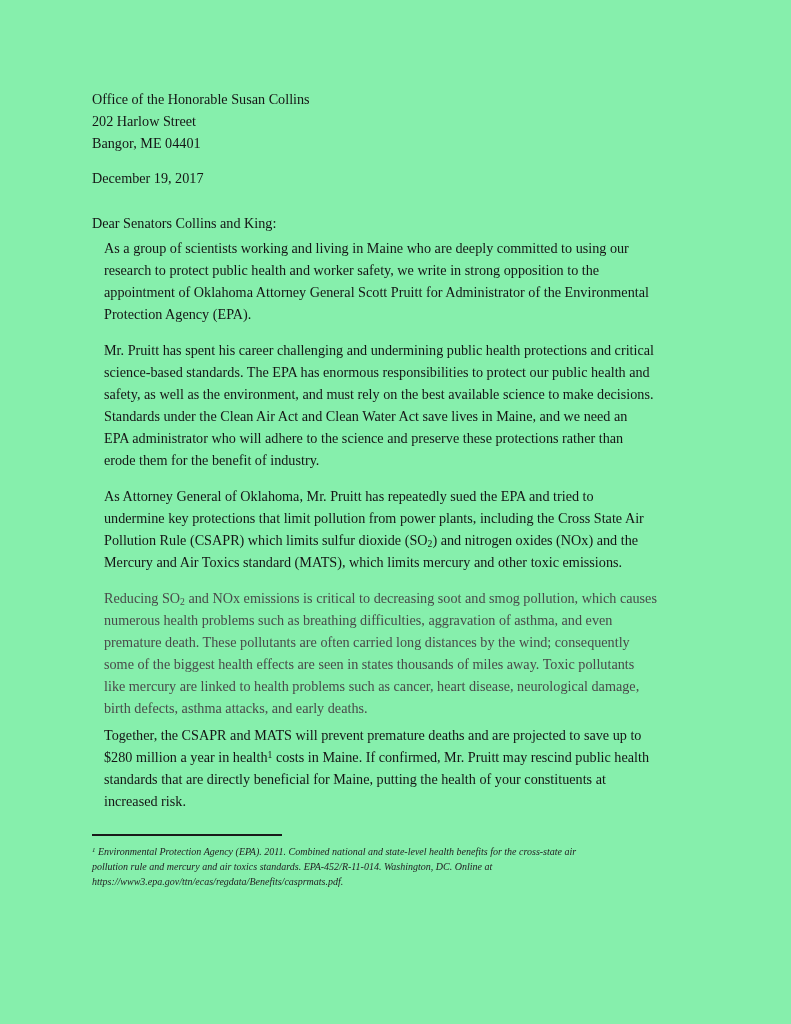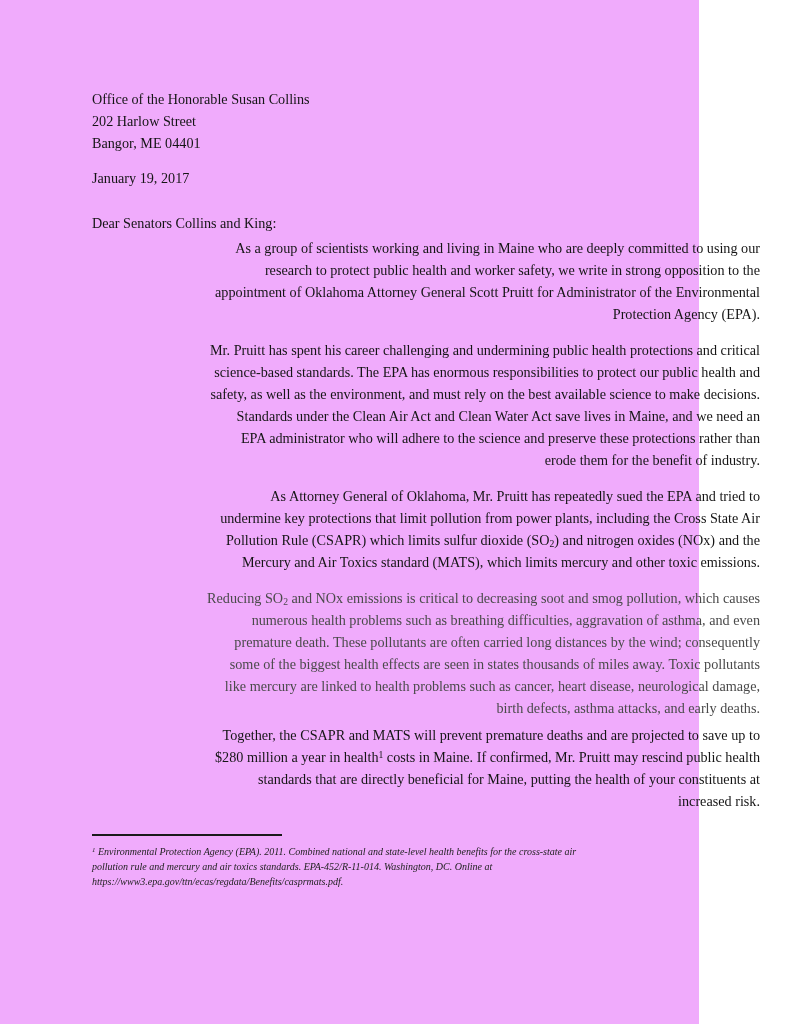--- a/index.html
+++ b/index.html
@@ -5,42 +5,41 @@
   html, body {
     margin: 0;
     padding: 0;
     background: #ffffff;
     width: 791px;
     height: 1024px;
     overflow: hidden;
   }
   .page {
     position: relative;
-    width: 699px;
+    width: 791px;
     height: 1024px;
-    background: #f0abfc;
+    background: #86efac;
     box-sizing: border-box;
     padding: 88px 32px 11px 92px;
     font-family: "Liberation Serif", "DejaVu Serif", serif;
     font-size: 14.2px;
     line-height: 22px;
     color: #151515;
   }
   .content {
     width: 668px;
   }
   .block { margin: 0; }
   .address { margin-bottom: 13px; }
   .address div { white-space: pre; }
   .date { margin-bottom: 23px; }
   .salutation { margin-bottom: 3px; }
   p.para {
     margin: 0 0 14px 12px;
     white-space: pre-line;
-    text-align: right;
   }
   p.para.tight { margin-bottom: 5px; }
   p.para.muted {
     color: #4a4a4a;
   }
   sub.chem {
     font-size: 0.68em;
     vertical-align: -0.25em;
     line-height: 0;
   }
@@ -72,21 +71,21 @@
 
 <div class="page">
   <div class="content">
 
     <div class="block address">
       <div>Office of the Honorable Susan Collins</div>
       <div>202 Harlow Street</div>
       <div>Bangor, ME 04401</div>
     </div>
 
-    <div class="block date">January 19, 2017</div>
+    <div class="block date">December 19, 2017</div>
 
     <div class="block salutation">Dear Senators Collins and King:</div>
 
     <p class="para">As a group of scientists working and living in Maine who are deeply committed to using our
 research to protect public health and worker safety, we write in strong opposition to the
 appointment of Oklahoma Attorney General Scott Pruitt for Administrator of the Environmental
 Protection Agency (EPA).</p>
 
     <p class="para">Mr. Pruitt has spent his career challenging and undermining public health protections and critical
 science-based standards. The EPA has enormous responsibilities to protect our public health and

